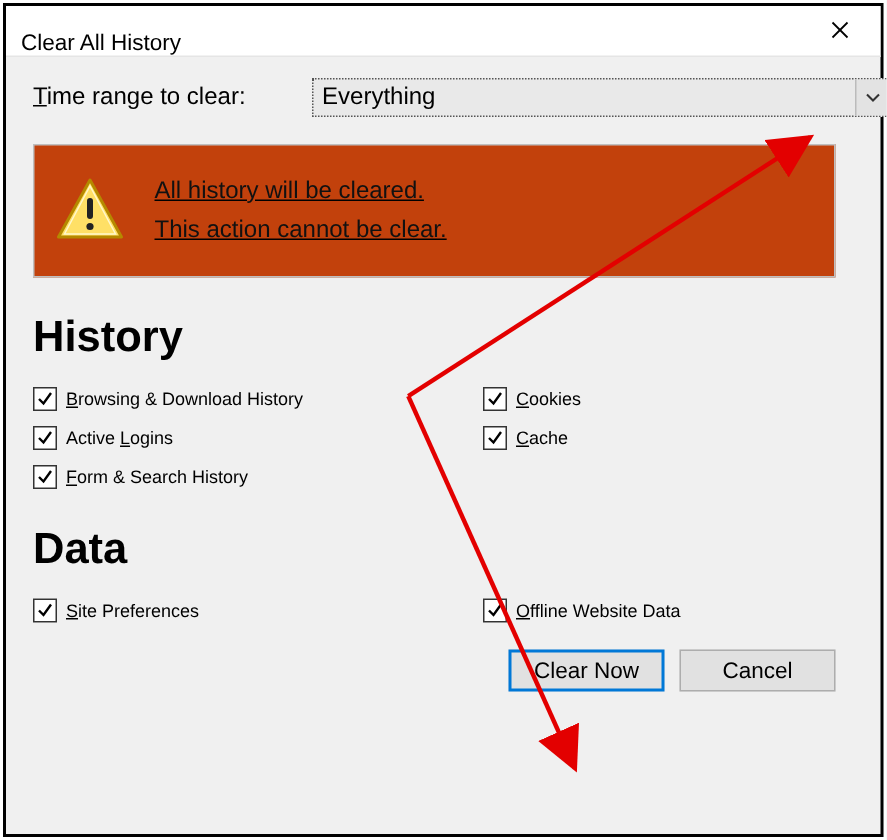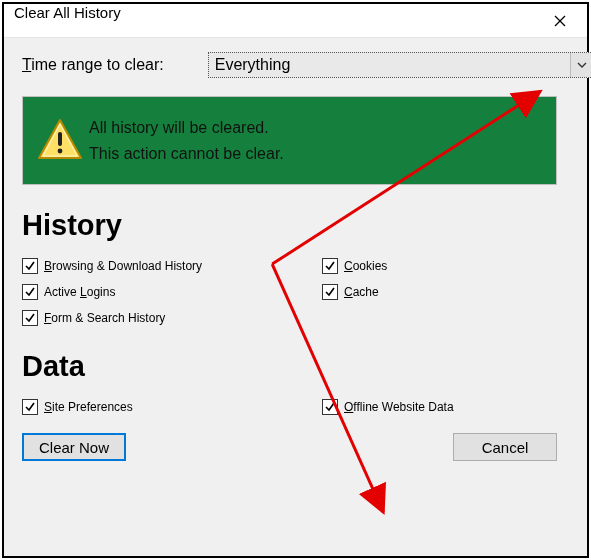--- a/index.html
+++ b/index.html
@@ -18,21 +18,21 @@
     width: 587px;
     height: 556px;
     margin: 2px;
     background: #f0f0f0;
     position: relative;
   }
   .titlebar {
     background: #fff;
     height: 34px;
     display: flex;
-    align-items: flex-start;
+    align-items: flex-end;
     justify-content: space-between;
     padding: 0 4px 0 10px;
     border-bottom: 1px solid #e5e5e5;
   }
   .titlebar .title {
     font-size: 15px;
     color: #000;
   }
   .close-btn {
     width: 46px;
@@ -80,27 +80,28 @@
     top: 0;
     width: 22px;
     height: 100%;
     border-left: 1px solid #bbb;
     display: flex;
     align-items: center;
     justify-content: center;
     background: #e3e3e3;
   }
   .warning-box {
-    background: #15803d;
+    background: #c2410c;
     border: 1px solid #bfbfbf;
     padding: 18px 14px 18px 14px;
     display: flex;
     align-items: center;
-    gap: 6px;
+    gap: 20px;
     margin-bottom: 24px;
+    text-decoration: underline;
   }
   .warn-icon { flex-shrink: 0; }
   .warning-text {
     font-size: 16px;
     line-height: 1.6;
     color: #111;
   }
   h2.section {
     font-size: 29px;
     font-weight: bold;
@@ -127,21 +128,21 @@
     border: 1px solid #333;
     background: #fff;
     display: flex;
     align-items: center;
     justify-content: center;
     flex-shrink: 0;
   }
   .check .box svg { width: 12px; height: 12px; }
   .buttons {
     display: flex;
-    justify-content: space-between;
+    justify-content: flex-end;
     gap: 10px;
     margin-top: 8px;
   }
   .btn {
     min-width: 104px;
     height: 28px;
     background: #e1e1e1;
     border: 1px solid #adadad;
     font-size: 15px;
     display: flex;

